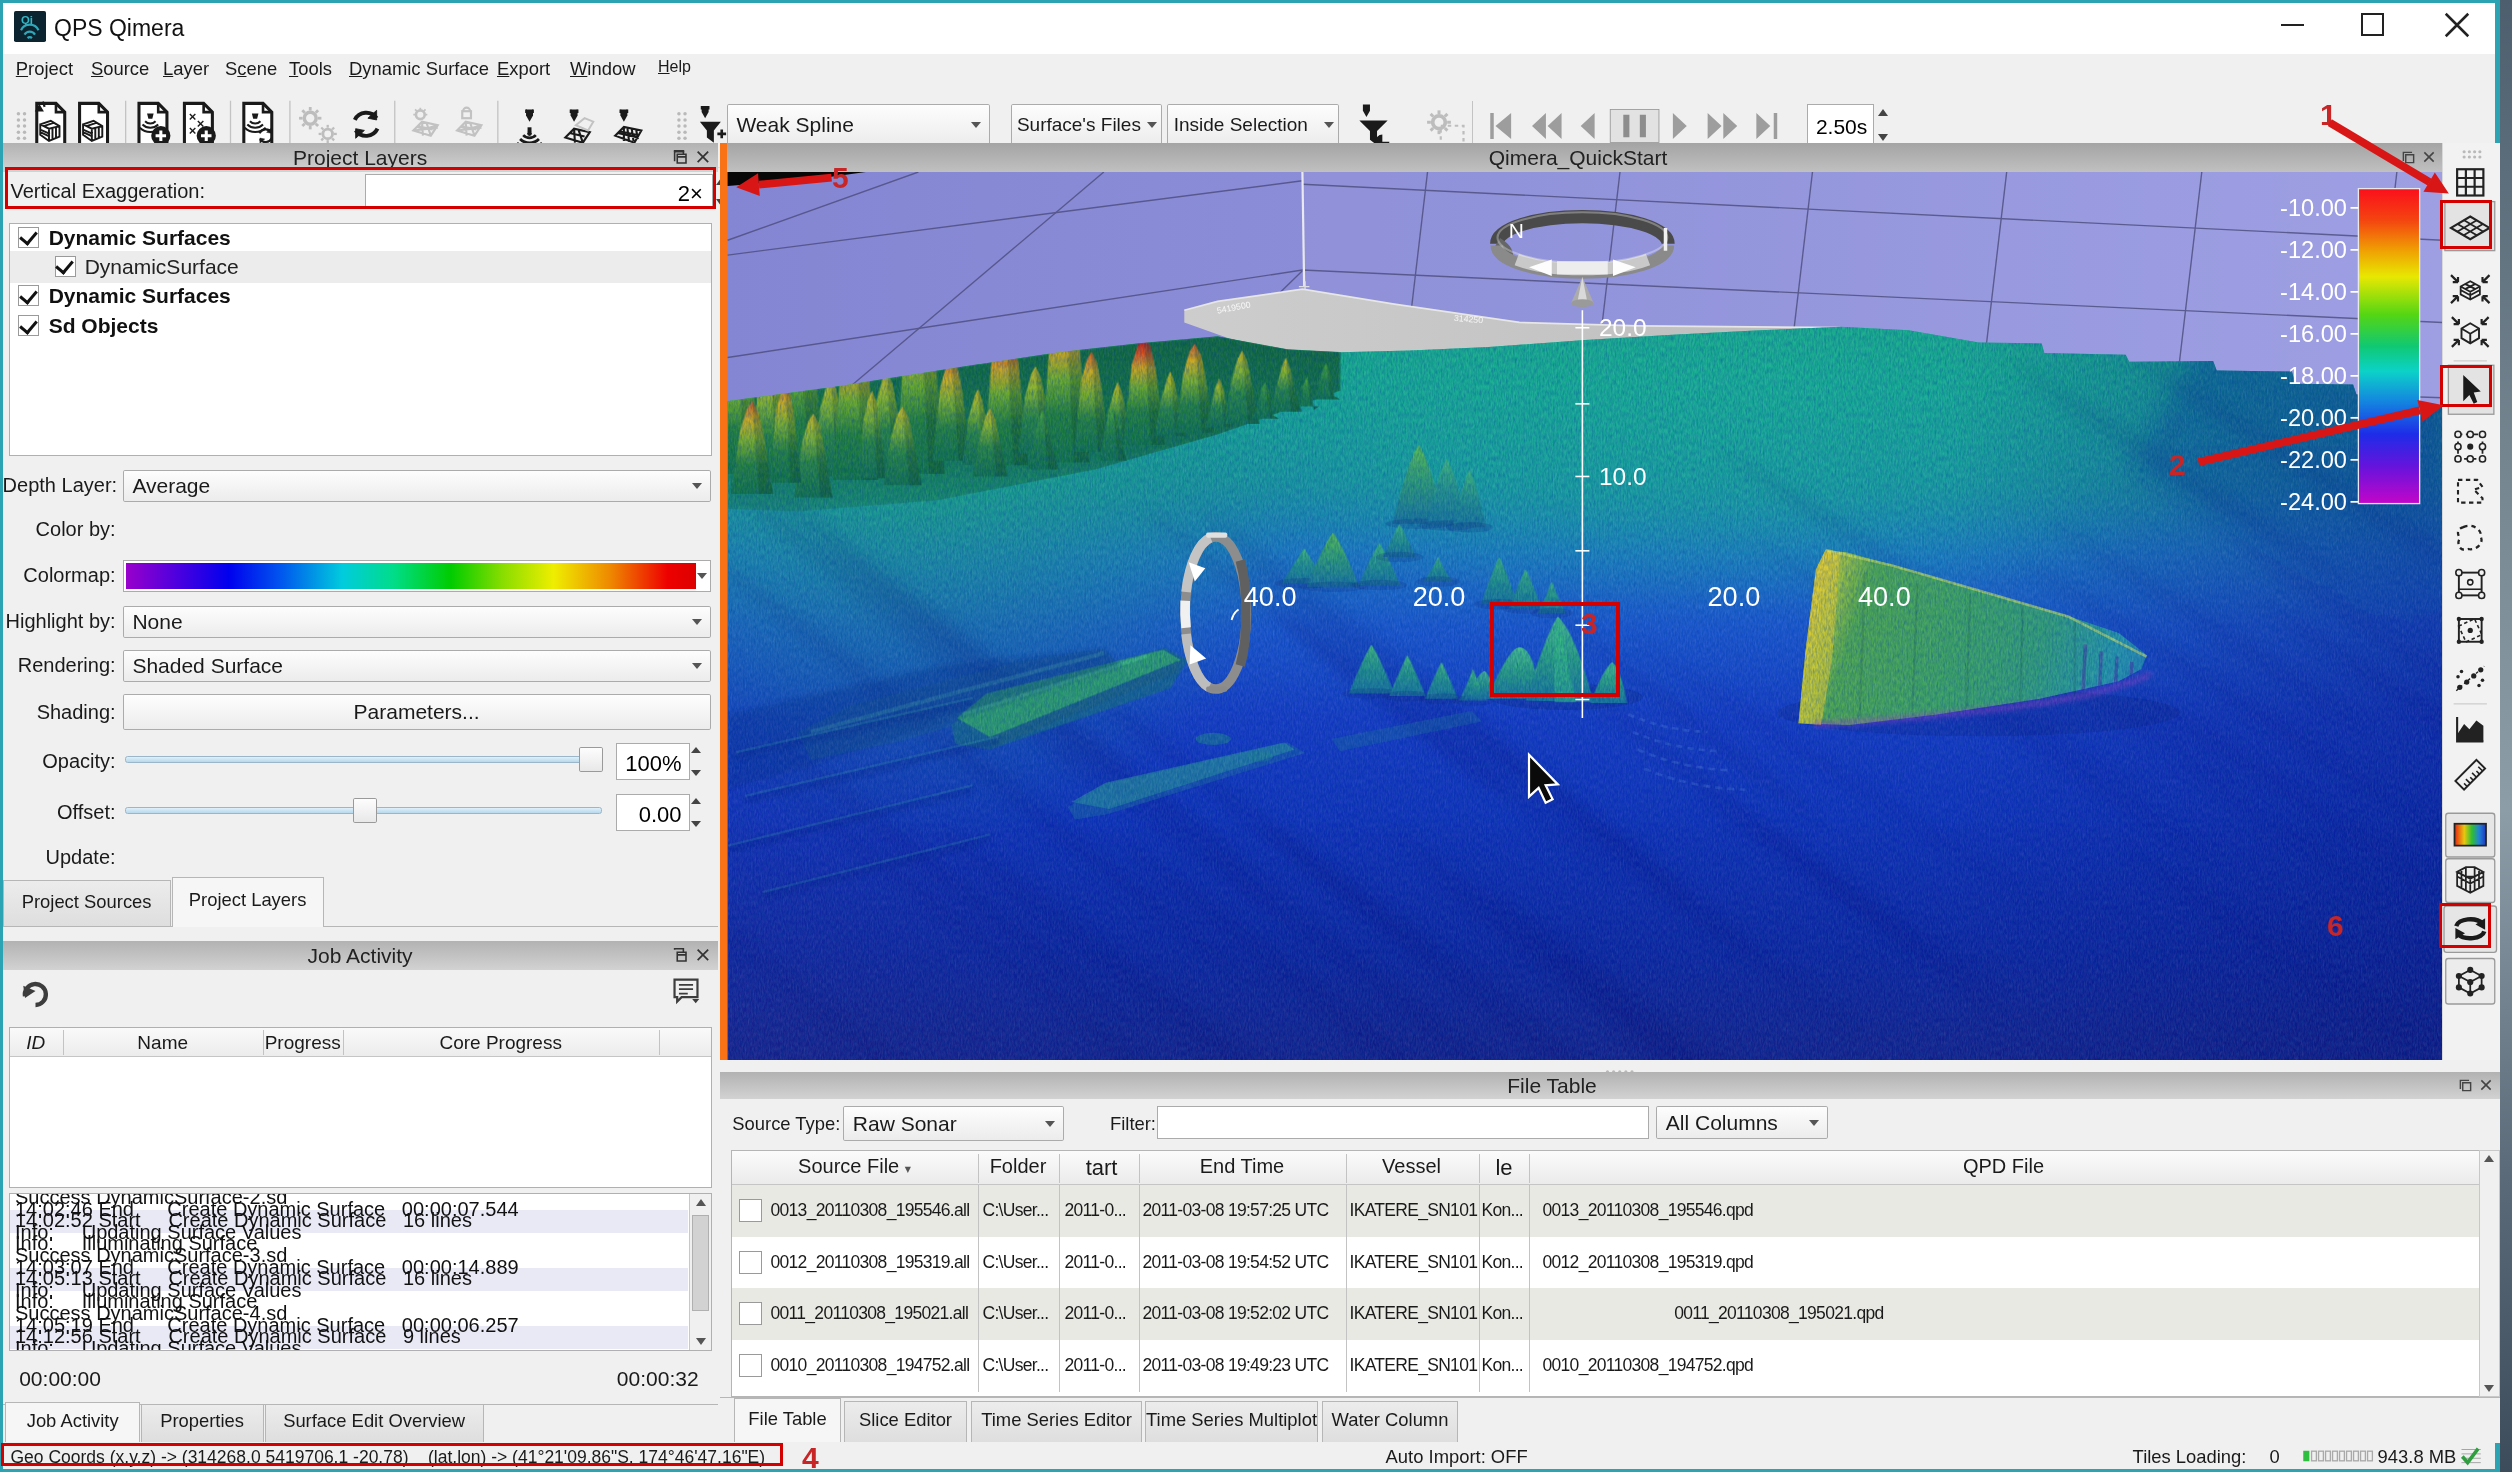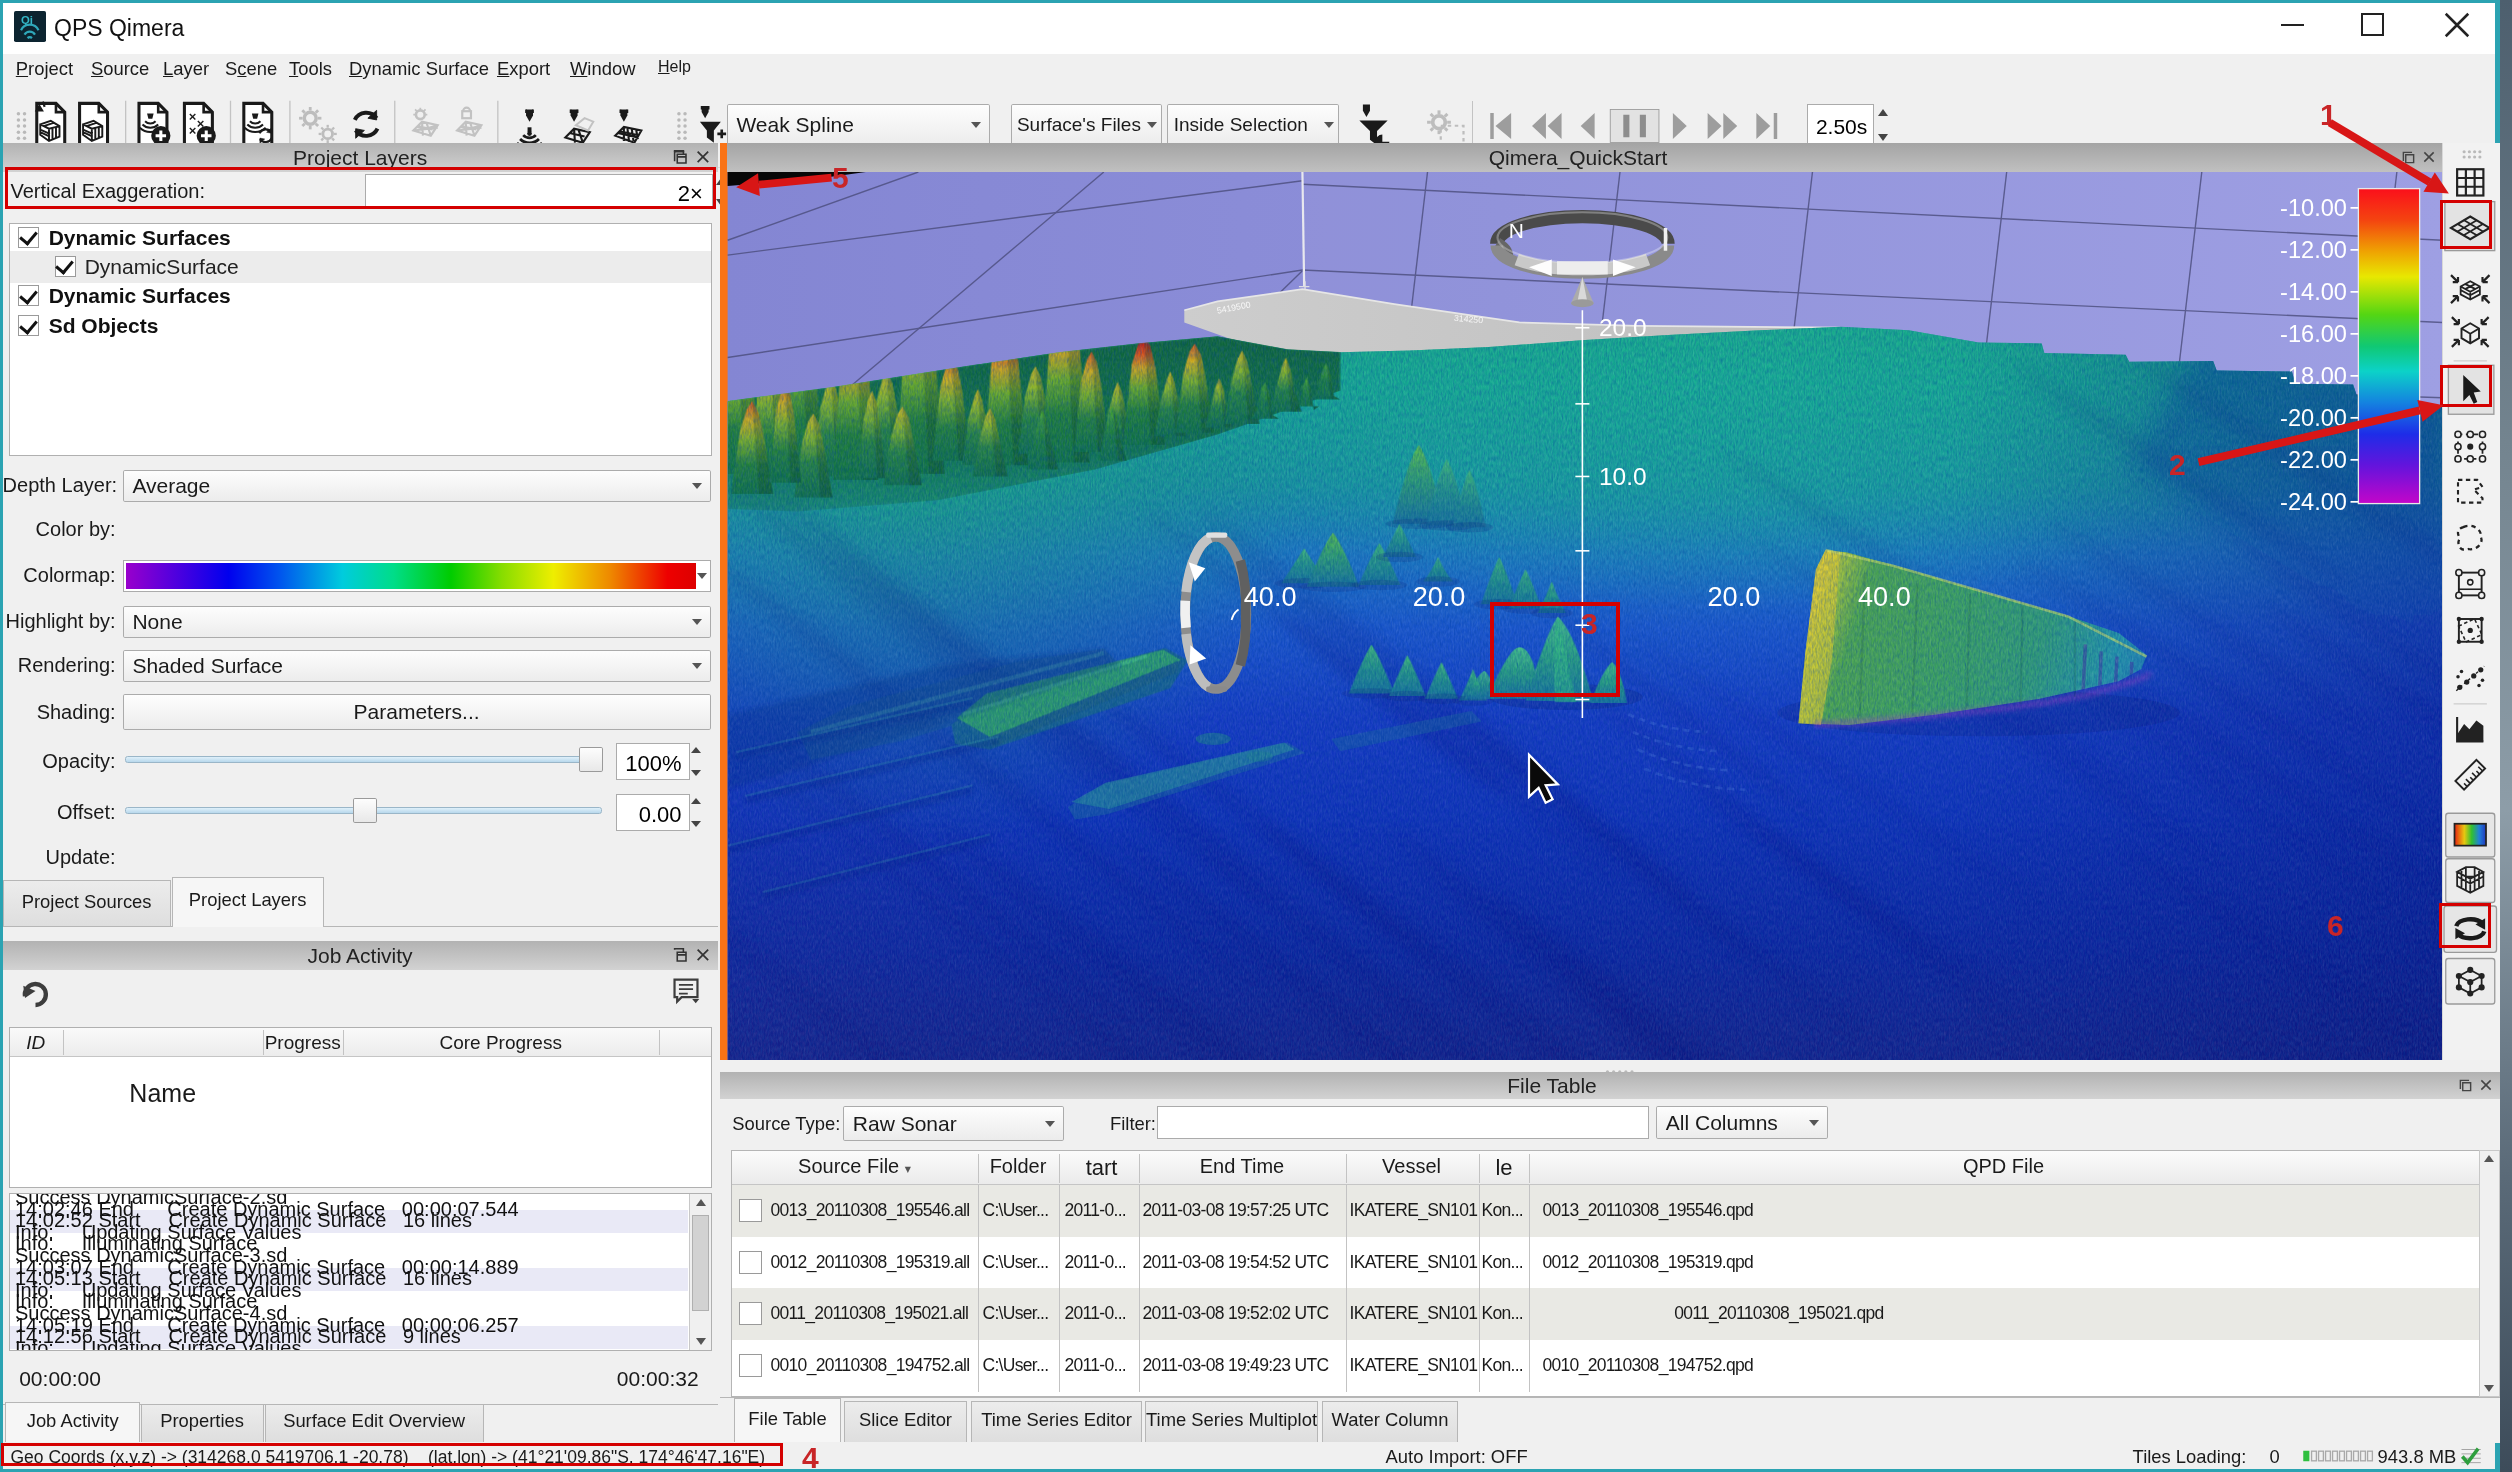--- a/index.html
+++ b/index.html
@@ -392,21 +392,21 @@
   <svg class="abs" style="left:668px;top:833px;" width="30" height="30" viewBox="0 0 34 34">
       <path d="M4,4 h26 v20 h-18 l-5,5 v-5 h-3 Z" fill="none" stroke="#3d3d3d" stroke-width="2.5"></path>
       <path d="M9,10 h16 M9,15 h16 M9,20 h10" stroke="#3d3d3d" stroke-width="2"></path>
       <path d="M24,26 l8,0 l-4,5 Z" fill="#3d3d3d"></path>
     </svg>
 
   <div class="abs" style="left:6.1px;top:884px;width:703px;height:161px;background:#fff;border:0.9px solid #b0b0b0;">
     <div class="abs" style="left:0;top:0;width:701px;height:29px;background:linear-gradient(#fafafa,#ececec);border-bottom:0.9px solid #c5c5c5;">
       <div class="abs" style="left:0;top:3.5px;width:52px;text-align:center;font-size:19px;color:#1a1a1a;font-style:italic;">ID</div>
         <div class="vsep" style="left:53px;top:1.8px;height:25.4px;"></div>
-      <div class="abs" style="left:53px;top:3.5px;width:200px;text-align:center;font-size:25px;color:#1a1a1a;margin-top:47px;">Name</div>
+      <div class="abs" style="left:53px;top:3.5px;width:200px;text-align:center;font-size:19px;color:#1a1a1a;">Name</div>
         <div class="vsep" style="left:253px;top:1.8px;height:25.4px;"></div>
       <div class="abs" style="left:253px;top:3.5px;width:80px;text-align:center;font-size:19px;color:#1a1a1a;">Progress</div>
         <div class="vsep" style="left:333px;top:1.8px;height:25.4px;"></div>
       <div class="abs" style="left:333px;top:3.5px;width:316px;text-align:center;font-size:19px;color:#1a1a1a;">Core Progress</div>
         <div class="vsep" style="left:649px;top:1.8px;height:25.4px;"></div>
     </div>
   </div>
 
   <div class="abs" style="left:6.1px;top:1050px;width:703px;height:158px;background:#fff;border:0.9px solid #b0b0b0;overflow:hidden;">
     <div class="abs" style="left:0;top:-7px;width:678px;" id="logtext">

